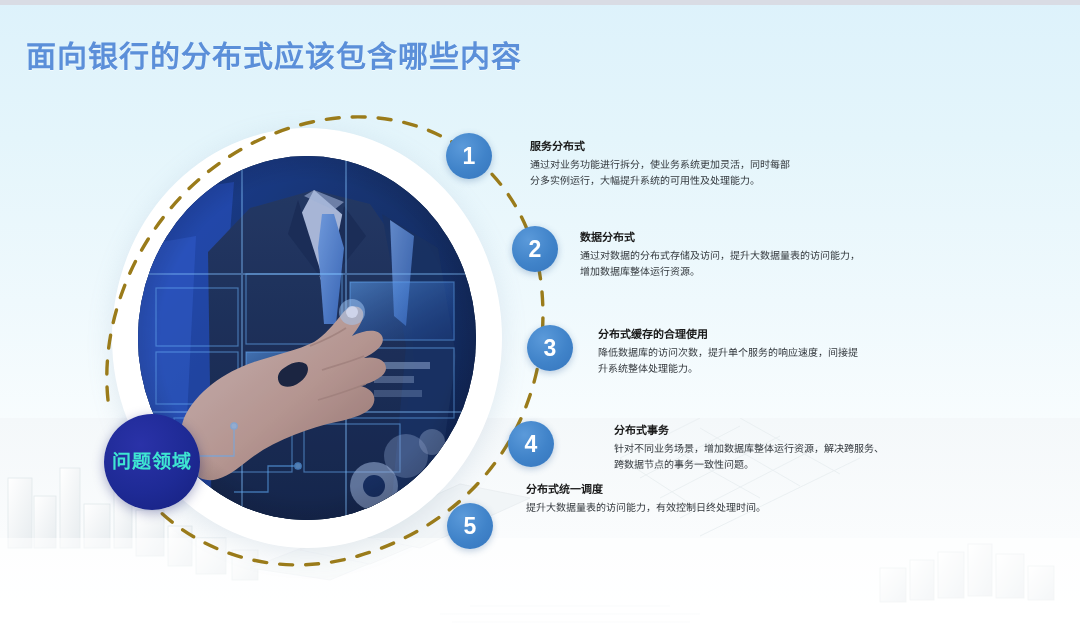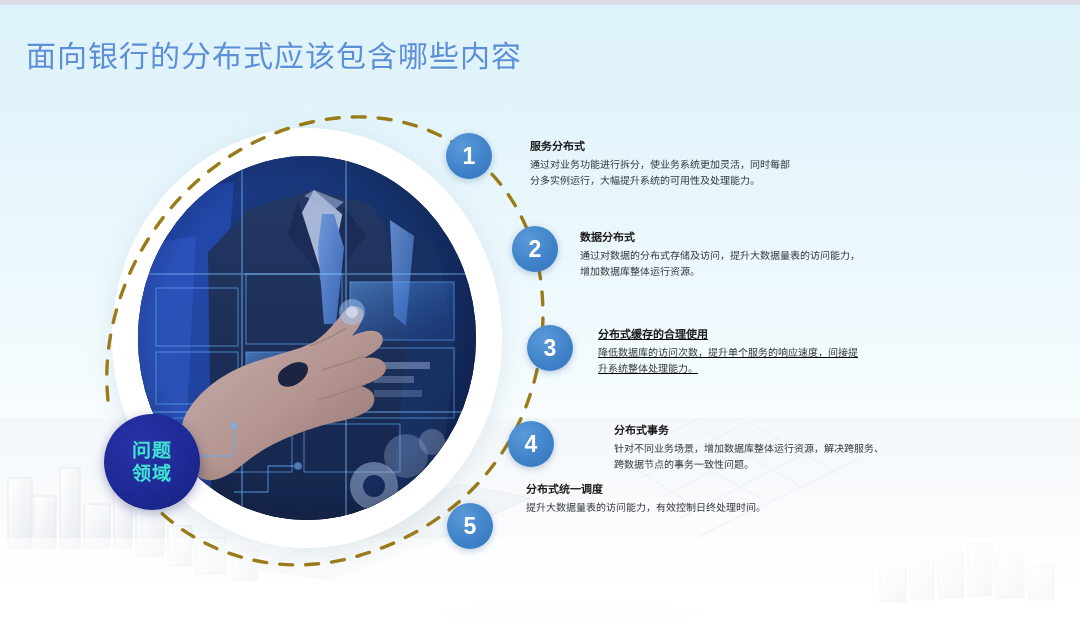--- a/index.html
+++ b/index.html
@@ -40,21 +40,21 @@
     pointer-events: none;
   }
 
   
   .title {
     position: absolute;
     left: 26px;
     top: 32px;
     z-index: 20;
     font-size: 30px;
-    font-weight: normal;
+    font-weight: bold;
     letter-spacing: 1px;
     color: #5b8fd9;
     text-shadow: 0 1px 0 rgba(255,255,255,0.55);
     white-space: nowrap;
   }
 
   
   .photo-stage {
     position: absolute;
     left: 112px;
@@ -104,21 +104,21 @@
   .badge {
     position: absolute;
     left: 104px;
     top: 414px;
     width: 96px;
     height: 96px;
     border-radius: 50%;
     background: radial-gradient(circle at 38% 32%, #2a32a8 0%, #1e2a95 55%, #16207e 100%);
     z-index: 22;
     display: flex;
-    flex-direction: column;
+    flex-direction: row;
     align-items: center;
     justify-content: center;
     box-shadow: 0 3px 12px rgba(20,30,110,0.35);
   }
   .badge-line {
     color: #3ee6d2;
     font-size: 19px;
     font-weight: bold;
     line-height: 1.22;
     letter-spacing: 1px;
@@ -377,21 +377,21 @@
       <div class="num-circle" style="left:512px; top:226px;">2</div>
       <div class="item-text" style="left:580px; top:230px; width:420px;">
         <div class="item-head">数据分布式</div>
         <div class="item-body">通过对数据的分布式存储及访问，提升大数据量表的访问能力，
 增加数据库整体运行资源。</div>
       </div>
     </div>
 
     <div class="item">
       <div class="num-circle" style="left:527px; top:325px;">3</div>
-      <div class="item-text" style="left:598px; top:327px; width:400px;text-decoration:underline;">
+      <div class="item-text" style="left:598px; top:327px; width:400px;">
         <div class="item-head">分布式缓存的合理使用</div>
         <div class="item-body">降低数据库的访问次数，提升单个服务的响应速度，间接提
 升系统整体处理能力。</div>
       </div>
     </div>
 
     <div class="item">
       <div class="num-circle" style="left:508px; top:421px;">4</div>
       <div class="item-text" style="left:578px; top:423px; width:400px;margin-left:36px;">
         <div class="item-head">分布式事务</div>

